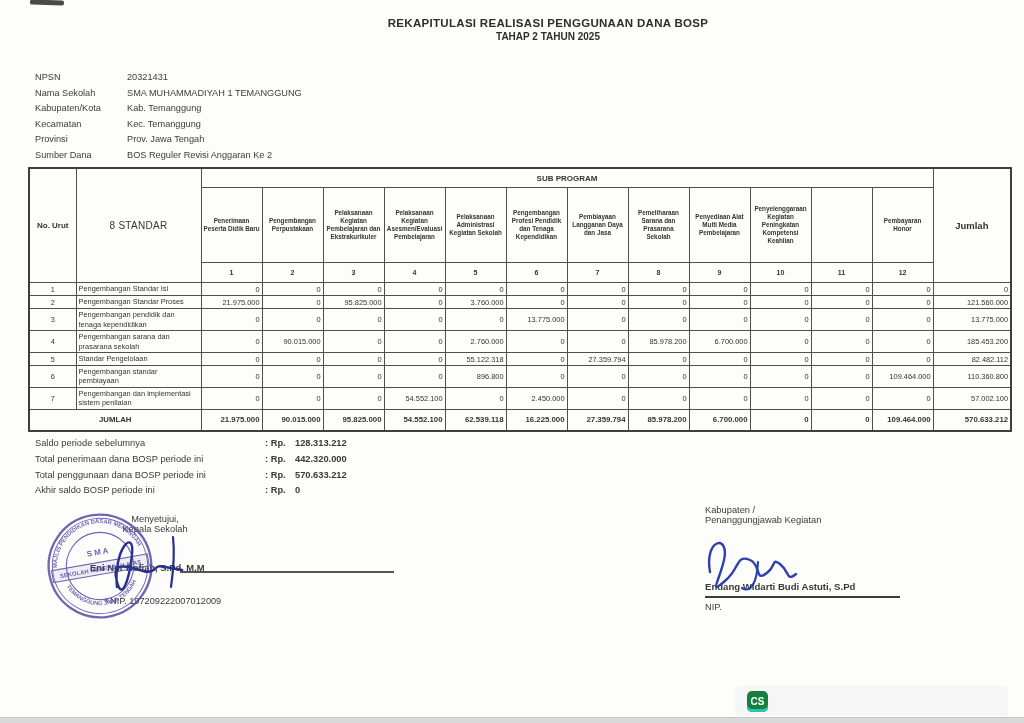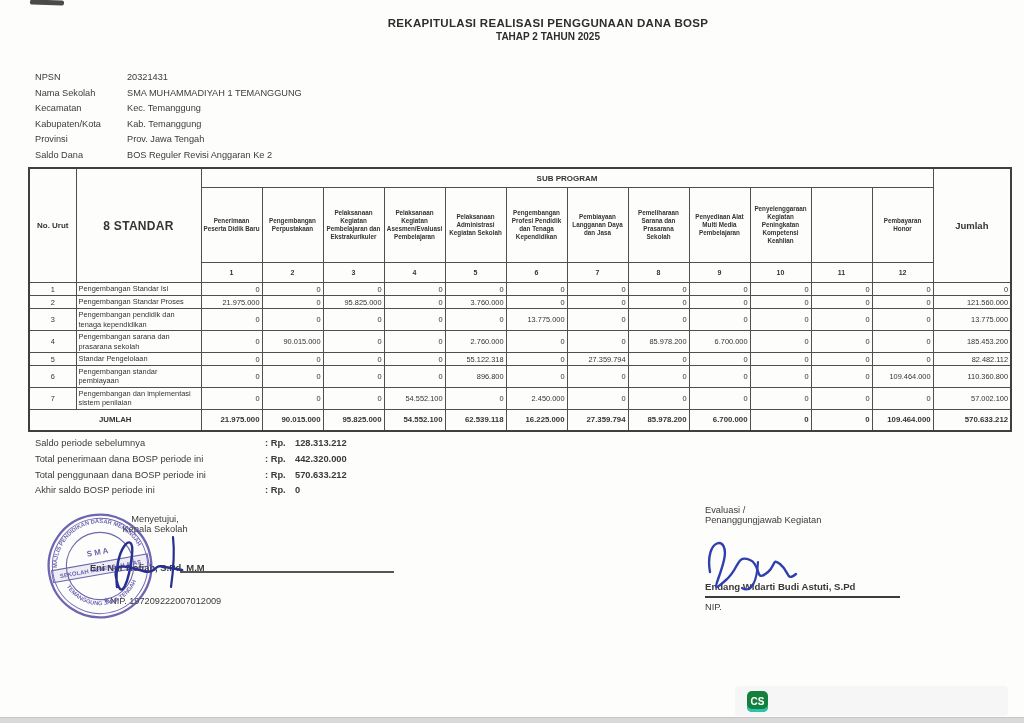--- a/index.html
+++ b/index.html
@@ -20,21 +20,21 @@
   .info-label{width:92px;}
   .info-value{font-weight:500;}
 
   
   .table-wrap{position:absolute;left:28px;top:167px;}
   table.doc-table{border-collapse:collapse;table-layout:fixed;width:982px;}
   .doc-table th,.doc-table td{border:1px solid #4f4f4f;padding:1px 2px;overflow:hidden;vertical-align:middle;}
   .doc-table{border:2px solid #3f3f3f;}
   th.h-group{font-size:8px;font-weight:bold;height:16px;}
   th.h-corner{font-size:8px;font-weight:bold;}
-  th.h-standar{font-size:12px;font-weight:bold;letter-spacing:.3px;text-align:center;}
+  th.h-standar{font-size:10px;font-weight:normal;letter-spacing:.3px;text-align:center;}
   th.h-jumlah{font-size:9.5px;font-weight:bold;}
   th.h-sub{font-size:6.3px;font-weight:bold;line-height:1.3;height:72px;color:#333;}
   th.h-num{font-size:7px;font-weight:bold;height:17px;}
   .doc-table tbody td{font-size:7.4px;color:#333;}
   td.c-no{text-align:center;}
   td.c-name{text-align:left;font-size:7.5px;line-height:1.25;}
   td.c-val,td.c-total{text-align:right;}
   tbody tr{height:13px;}
   tbody tr.tall{height:22px;}
   tbody tr.total-row{height:22px;}
@@ -82,33 +82,33 @@
   <div class="info-block">
       <div class="info-row">
         <span class="info-label">NPSN</span>
         <span class="info-value">20321431</span>
       </div>
       <div class="info-row">
         <span class="info-label">Nama Sekolah</span>
         <span class="info-value">SMA MUHAMMADIYAH 1 TEMANGGUNG</span>
       </div>
       <div class="info-row">
+        <span class="info-label">Kabupaten/Kota</span>
+        <span class="info-value">Kab. Temanggung</span>
+      </div>
+      <div class="info-row">
         <span class="info-label">Kecamatan</span>
         <span class="info-value">Kec. Temanggung</span>
       </div>
       <div class="info-row">
-        <span class="info-label">Kabupaten/Kota</span>
-        <span class="info-value">Kab. Temanggung</span>
-      </div>
-      <div class="info-row">
         <span class="info-label">Provinsi</span>
         <span class="info-value">Prov. Jawa Tengah</span>
       </div>
       <div class="info-row">
-        <span class="info-label">Saldo Dana</span>
+        <span class="info-label">Sumber Dana</span>
         <span class="info-value">BOS Reguler Revisi Anggaran Ke 2</span>
       </div>
     </div>
 
   <div class="table-wrap">
     <table class="doc-table">
       <colgroup>
         <col style="width:47px">
           <col style="width:125px">
         <col span="12" style="width:61px">
@@ -336,21 +336,21 @@
     <text x="60" y="65.5" text-anchor="middle" font-size="6.4" font-weight="bold" fill="#4f46a0">SEKOLAH MENENGAH ATAS</text>
     <text x="60" y="100" text-anchor="middle" font-size="8" fill="#4f46a0">★</text>
   </svg>
 
   <svg class="sig-scribble-left" viewBox="0 0 130 85">
     <path d="M32,72 C28,34 50,12 47,40 C44,66 36,90 31,62 C28,46 44,52 58,56 C72,60 68,48 80,52 L97,55" fill="none" stroke="#27308f" stroke-width="2.4" stroke-linecap="round"></path>
     <path d="M88,22 C90,40 88,58 86,72" fill="none" stroke="#27308f" stroke-width="2.2" stroke-linecap="round"></path>
   </svg>
 
   <div class="sig-right">
-    <div>Evaluasi /</div>
+    <div>Kabupaten /</div>
     <div>Penanggungjawab Kegiatan</div>
     <div class="sig-name">Endang Widarti Budi Astuti, S.Pd</div>
     <div class="sig-rule"></div>
     <div class="sig-nip">NIP.</div>
   </div>
 
   <svg class="sig-scribble-right" viewBox="0 0 130 75">
     <path d="M10,52 C4,18 30,14 24,40 C19,62 8,76 26,60 C40,48 36,34 50,40 C62,45 54,64 68,52 C76,45 72,38 80,44 C90,52 86,62 96,54" fill="none" stroke="#2f3fae" stroke-width="2.4" stroke-linecap="round"></path>
     <path d="M58,42 C57,60 52,74 42,68" fill="none" stroke="#2f3fae" stroke-width="2.2" stroke-linecap="round"></path>
   </svg>

